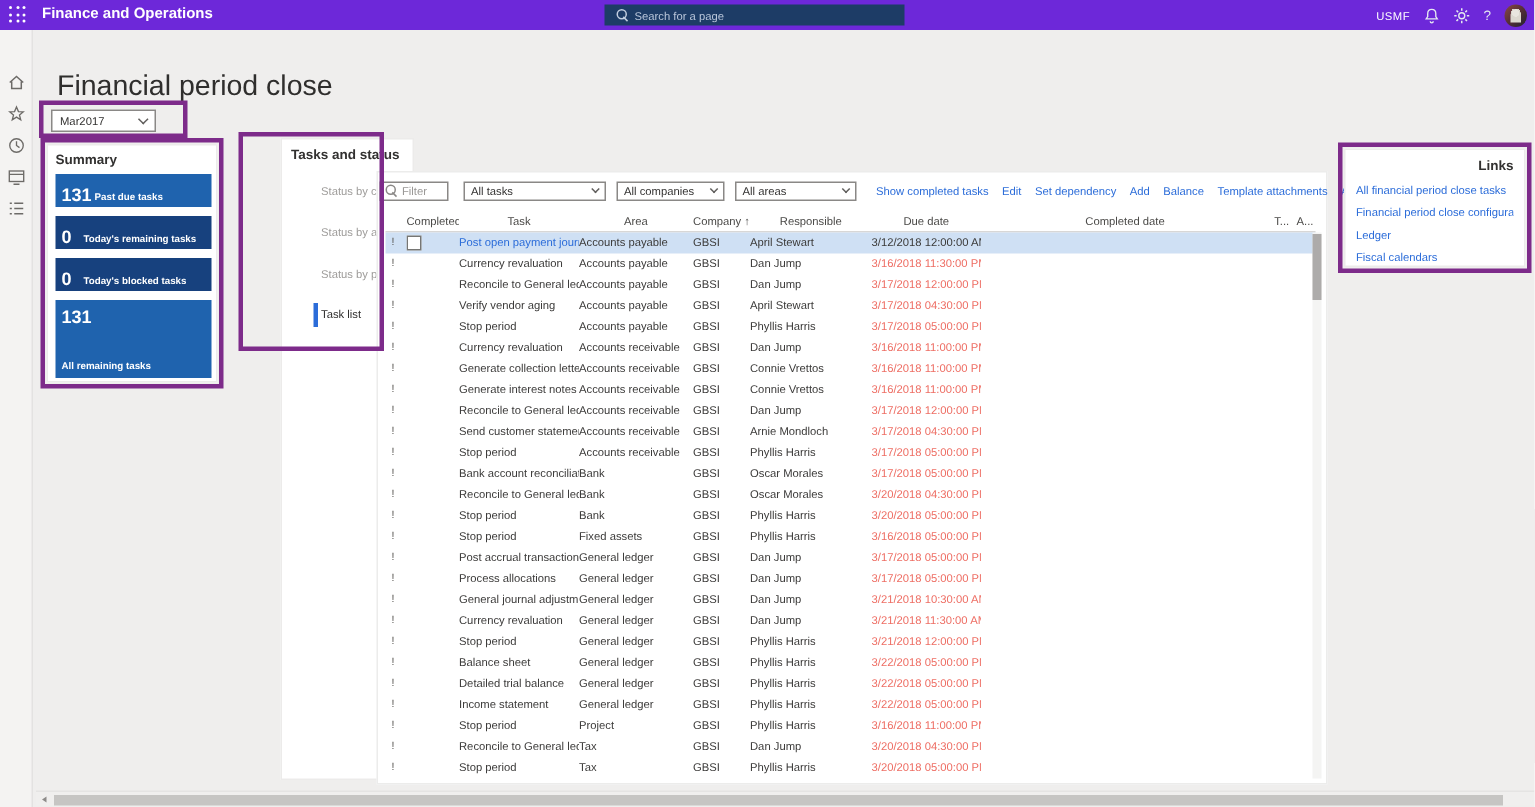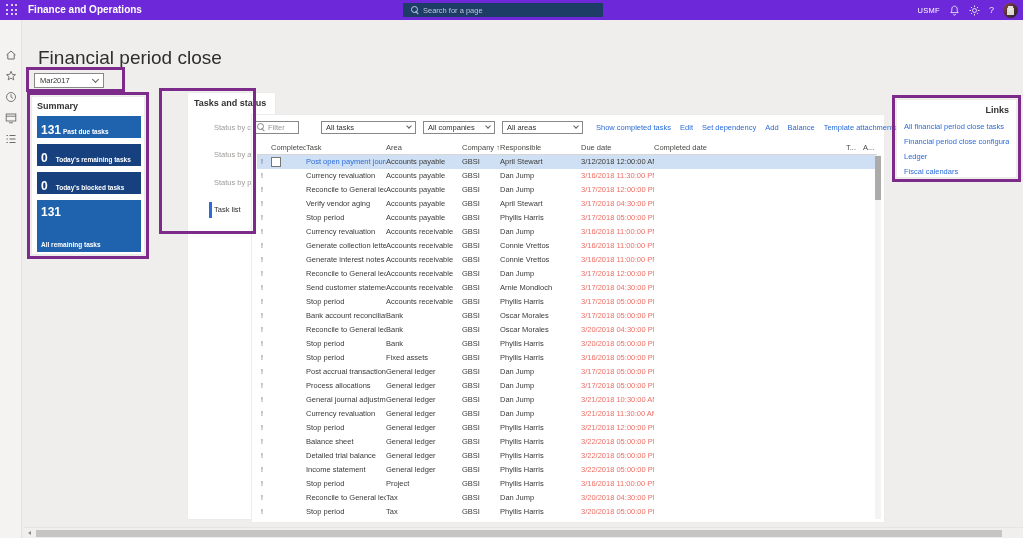--- a/index.html
+++ b/index.html
@@ -65,30 +65,30 @@
   
   .tasks-card{left:151px;top:92px;width:89px;height:428px;margin-left:36px;}
   .tasks-card .card-h{position:absolute;left:6px;top:5px;}
   .status-item{position:absolute;left:0;width:100%;padding-left:26px;font-size:7.5px;color:#9e9c9a;line-height:14px;height:14px;white-space:nowrap;}
   .status-item.active{color:#2f2e2d;}
   .status-item.active::before{content:"";position:absolute;left:21px;top:-1px;width:2.5px;height:16px;background:#2b6cd9;}
 
   
   .grid-panel{left:251px;top:114px;width:634px;height:409px;background:#fff;border:1px solid #ececeb;}
   .gtoolbar{position:absolute;left:1px;top:5px;height:14px;display:flex;align-items:center;}
-  .filter-box{width:46px;height:13px;border:1px solid #8a8886;background:#fff;display:flex;align-items:center;gap:3px;padding:0 3px;color:#8a8886;flex:none;margin-right:22px;}
+  .filter-box{width:46px;height:13px;border:1px solid #8a8886;background:#fff;display:flex;align-items:center;gap:3px;padding:0 3px;color:#8a8886;flex:none;margin-right:10px;}
   .filter-box input{width:30px;border:none;outline:none;font-size:7.5px;color:#444;font-family:inherit;background:transparent;}
   .filter-box input::placeholder{color:#999795;}
   .gdd{height:13px;border:1px solid #8a8886;background:#fff;display:flex;align-items:center;justify-content:space-between;padding:0 4px;font-size:7.5px;color:#323130;margin-right:7px;flex:none;}
   .gdd .chev{width:4px;height:4px;}
   .gactions{display:flex;gap:9px;margin-left:6px;white-space:nowrap;text-align:right;}
   .gactions span{font-size:7.5px;color:#2b6cd9;cursor:pointer;}
 
   .gridrow{display:grid;grid-template-columns:14px 35px 80px 76px 38px 81px 73px 192px 17px 14px;width:620px;height:14px;line-height:14px;font-size:7.5px;color:#3b3a39;}
-  .ghead{position:absolute;left:5px;top:25px;height:15px;line-height:15px;border-bottom:1px solid #d8d7d6;color:#4a4947;}
+  .ghead{position:absolute;left:5px;top:25px;height:15px;line-height:15px;border-bottom:1px solid #d8d7d6;color:#4a4947;text-align:center;}
   .ghead div{overflow:hidden;white-space:nowrap;}
   .gbody{position:absolute;left:5px;top:40px;width:620px;}
   .row{cursor:pointer;}
   .row div{overflow:hidden;white-space:nowrap;}
   .row.selected{background:#cfe0f4;}
   .row.selected .c-task{color:#2b6cd9;}
   .c-due.overdue{color:#ee6e64;}
   .c-mark{padding-left:4px;font-size:7px;color:#55534f;}
   .cb{display:none;width:10px;height:10px;border:1px solid #767674;background:#fff;margin-top:2px;}
   .row.selected .cb{display:block;}

